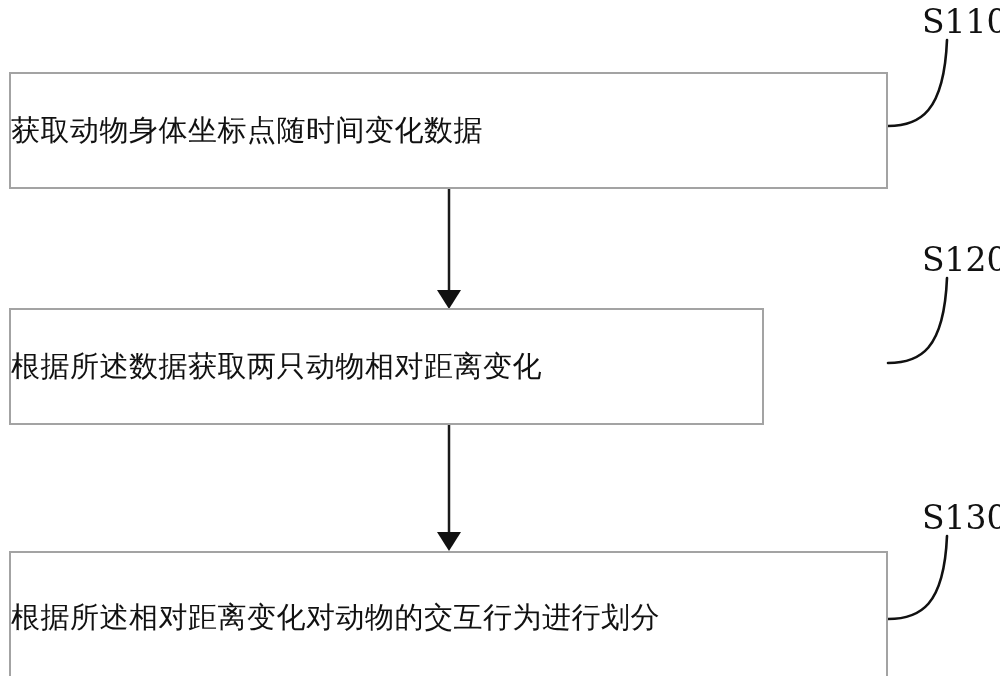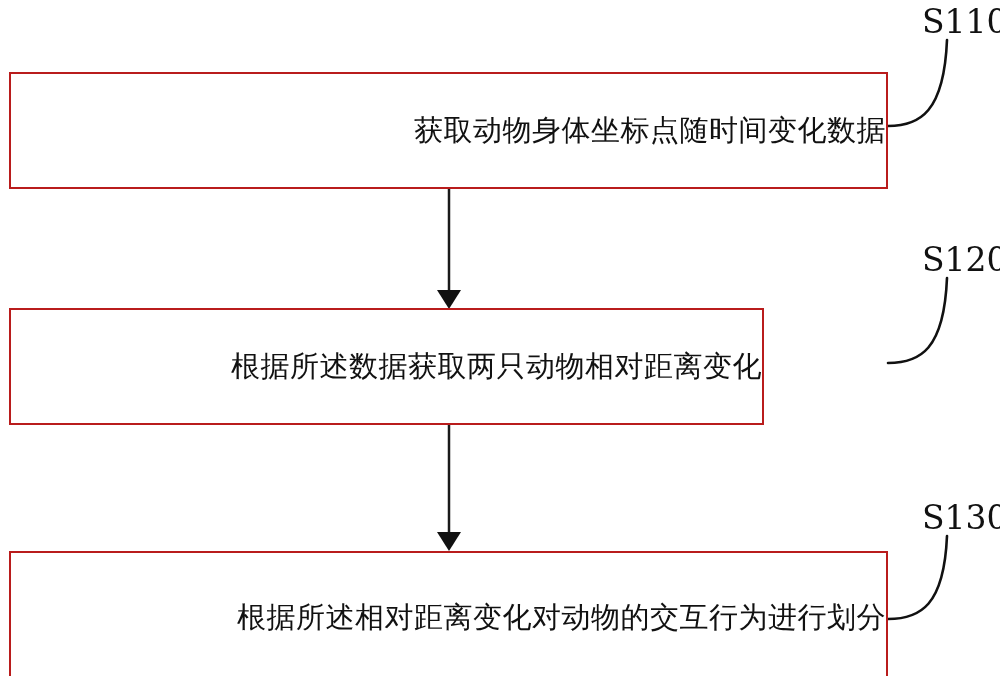--- a/index.html
+++ b/index.html
@@ -14,25 +14,25 @@
     height: 676px;
     background: #ffffff;
     overflow: hidden;
     font-family: "DejaVu Serif", "Liberation Serif", serif;
   }
 
   
   .proc-box {
     position: absolute;
     box-sizing: border-box;
-    border: 2px solid #b91c1c;
+    border: 2px solid #a3a3a3;
     background: #ffffff;
     display: flex;
     align-items: center;
-    justify-content: flex-end;
+    justify-content: flex-start;
   }
   .proc-text {
     font-family: "DejaVu Serif", "Liberation Serif", serif;
     font-size: 29px;
     line-height: 1.2;
     color: #111111;
     letter-spacing: 0.5px;
     white-space: nowrap;
     text-align: center;
   }

